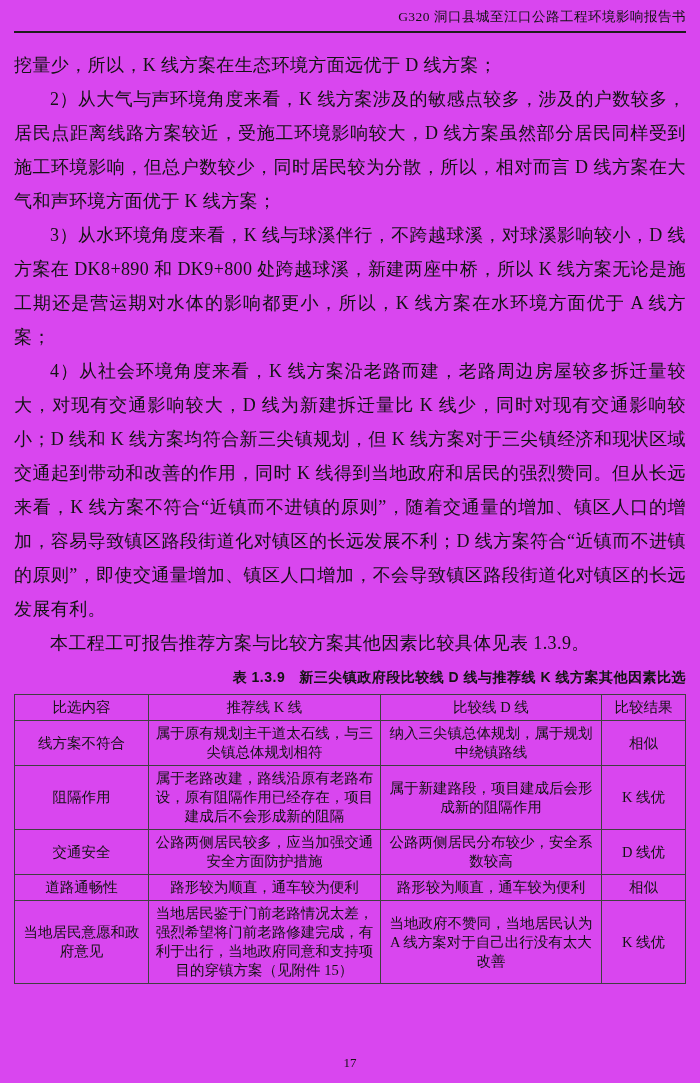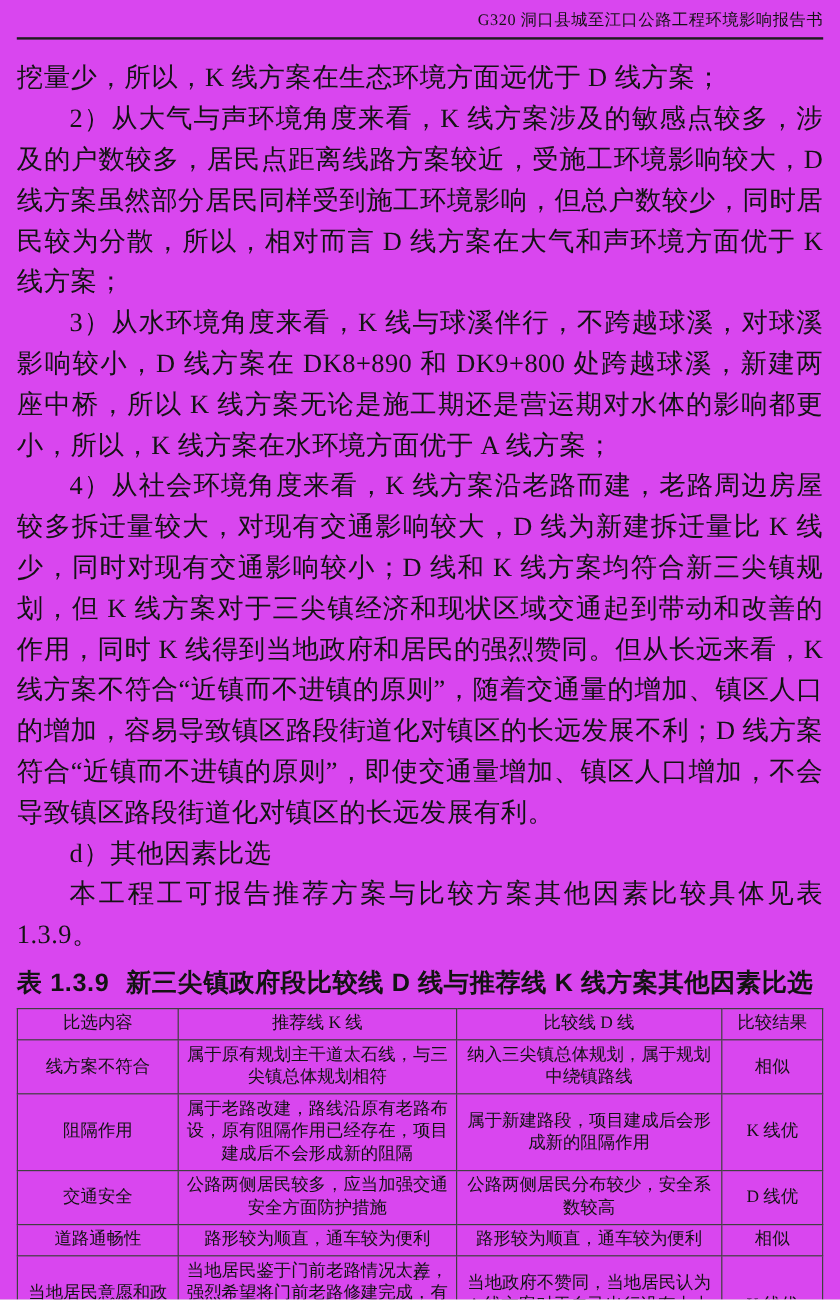--- a/index.html
+++ b/index.html
@@ -16,34 +16,34 @@
   }
   .page-header {
     text-align:right;
     font-size:13.5px;
     letter-spacing:0.5px;
     padding:2px 0 5px 0;
     border-bottom:2px solid #1d1d1d;
   }
   .body-text {
     margin-top:15px;
-    font-size:22px;
+    font-size:18px;
     line-height:34px;
     text-align:justify;
     letter-spacing:0.4px;
     font-family:Liberation Serif, serif;
   }
   .body-text p { margin:0; }
   .body-text p.indent { text-indent:2em; }
   .table-caption {
     margin:9px 0 7px 0;
-    text-align:left;
+    text-align:right;
     font-family:"Liberation Sans","DejaVu Sans",sans-serif;
     font-weight:bold;
-    font-size:21px;
+    font-size:14px;
     letter-spacing:0.5px;
   }
   .caption-no { margin-right:14px; }
   table.compare {
     width:100%;
     border-collapse:collapse;
     table-layout:fixed;
     font-size:14.5px;
     line-height:19px;
     text-align:center;
@@ -68,21 +68,20 @@
 
   <div class="page-header">
     <span>G320 洞口县城至江口公路工程环境影响报告书</span>
   </div>
 
   <div class="body-text">
     <p>挖量少，所以，K 线方案在生态环境方面远优于 D 线方案；</p>
     <p class="indent">2）从大气与声环境角度来看，K 线方案涉及的敏感点较多，涉及的户数较多，居民点距离线路方案较近，受施工环境影响较大，D 线方案虽然部分居民同样受到施工环境影响，但总户数较少，同时居民较为分散，所以，相对而言 D 线方案在大气和声环境方面优于 K 线方案；</p>
     <p class="indent">3）从水环境角度来看，K 线与球溪伴行，不跨越球溪，对球溪影响较小，D 线方案在 DK8+890 和 DK9+800 处跨越球溪，新建两座中桥，所以 K 线方案无论是施工期还是营运期对水体的影响都更小，所以，K 线方案在水环境方面优于 A 线方案；</p>
     <p class="indent">4）从社会环境角度来看，K 线方案沿老路而建，老路周边房屋较多拆迁量较大，对现有交通影响较大，D 线为新建拆迁量比 K 线少，同时对现有交通影响较小；D 线和 K 线方案均符合新三尖镇规划，但 K 线方案对于三尖镇经济和现状区域交通起到带动和改善的作用，同时 K 线得到当地政府和居民的强烈赞同。但从长远来看，K 线方案不符合“近镇而不进镇的原则”，随着交通量的增加、镇区人口的增加，容易导致镇区路段街道化对镇区的长远发展不利；D 线方案符合“近镇而不进镇的原则”，即使交通量增加、镇区人口增加，不会导致镇区路段街道化对镇区的长远发展有利。</p>
-    <p class="indent">d）其他因素比选</p>
     <p class="indent">本工程工可报告推荐方案与比较方案其他因素比较具体见表 1.3.9。</p>
   </div>
 
   <div class="table-caption">
     <span class="caption-no">表 1.3.9</span><span>新三尖镇政府段比较线 D 线与推荐线 K 线方案其他因素比选</span>
   </div>
 
   <table class="compare">
     <colgroup>
       <col style="width:20%">

